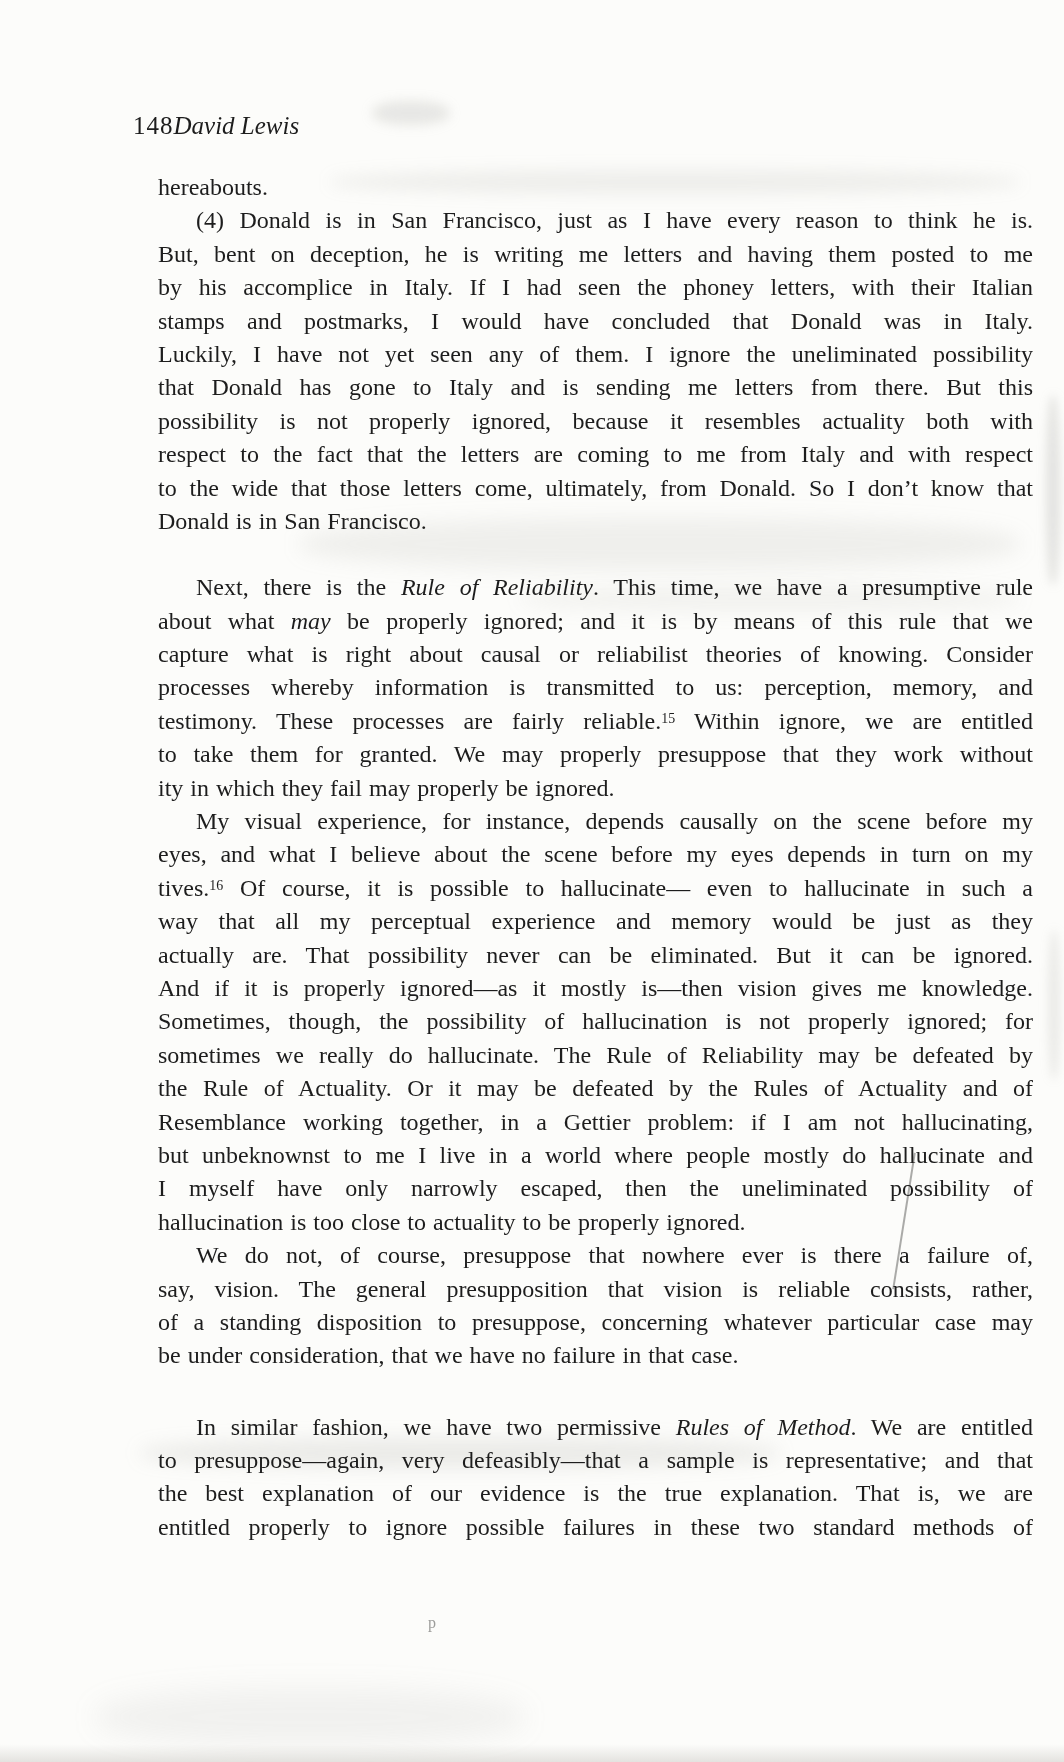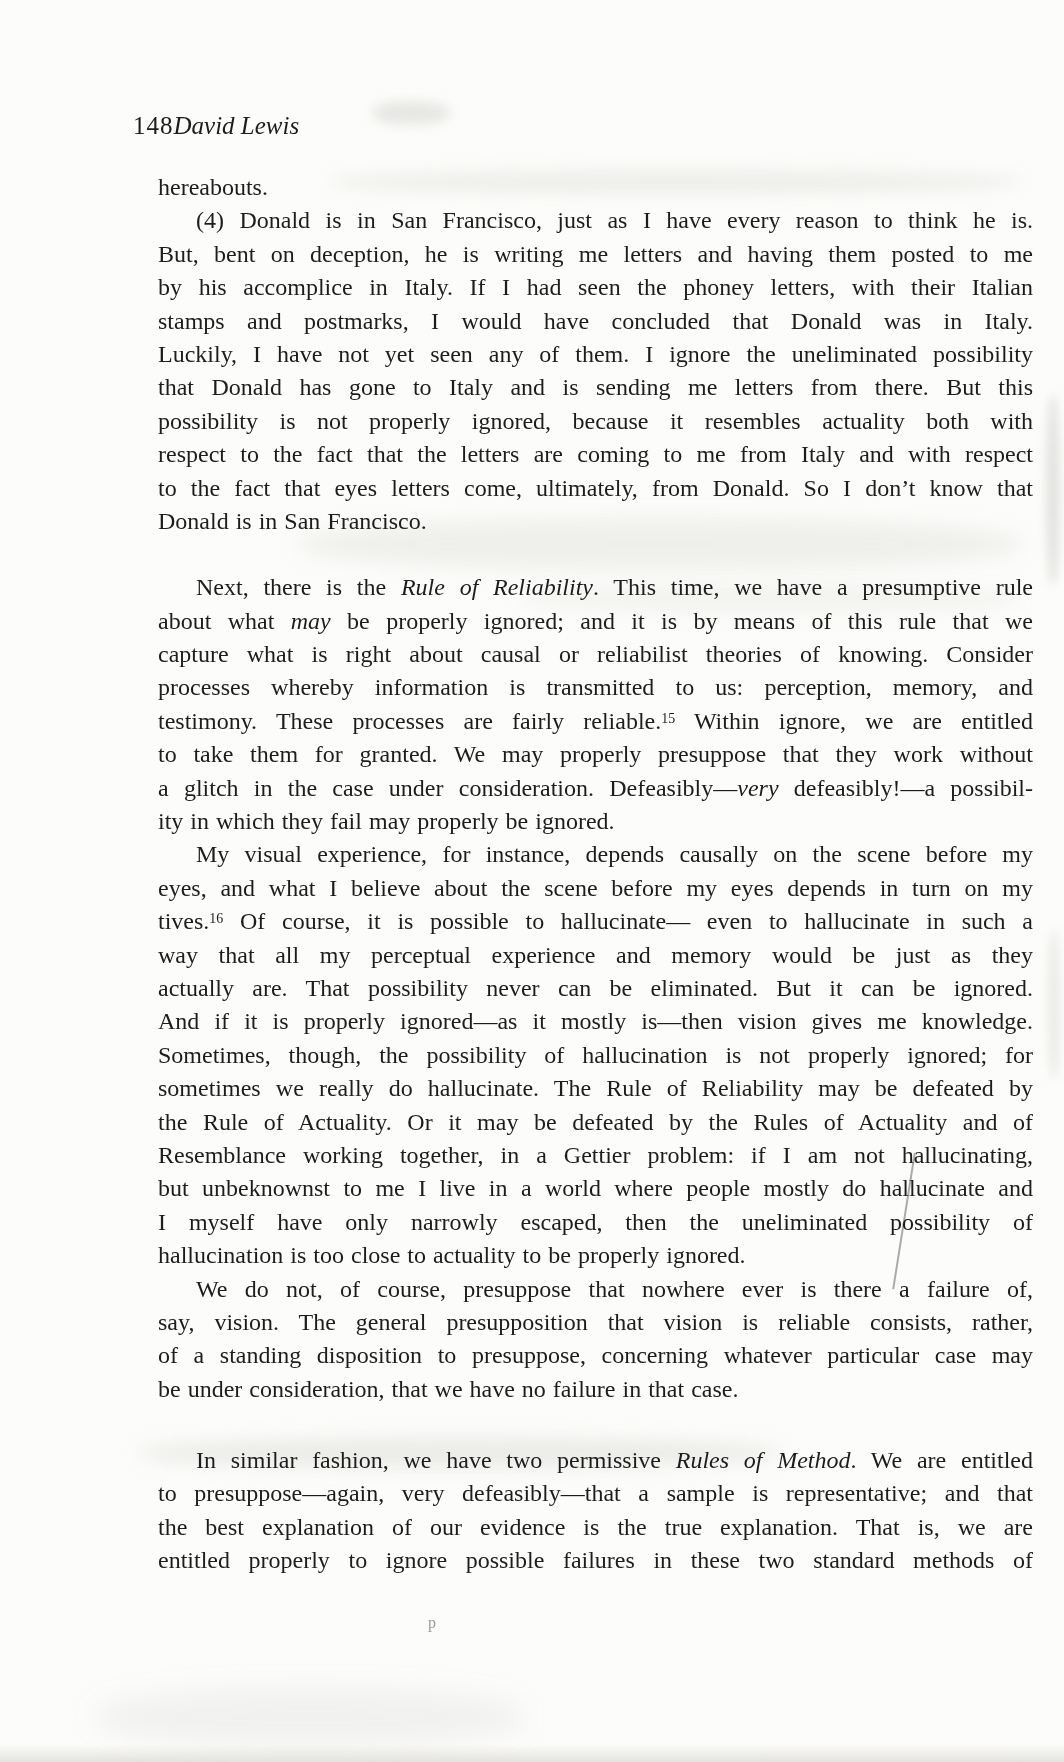--- a/index.html
+++ b/index.html
@@ -91,31 +91,30 @@
         </div>
         <div class="para">
           <div class="line just indent"><span>(4) Donald is in San Francisco, just as I have every reason to think he is.</span></div>
           <div class="line just"><span>But, bent on deception, he is writing me letters and having them posted to me</span></div>
           <div class="line just"><span>by his accomplice in Italy. If I had seen the phoney letters, with their Italian</span></div>
           <div class="line just"><span>stamps and postmarks, I would have concluded that Donald was in Italy.</span></div>
           <div class="line just"><span>Luckily, I have not yet seen any of them. I ignore the uneliminated possibility</span></div>
           <div class="line just"><span>that Donald has gone to Italy and is sending me letters from there. But this</span></div>
           <div class="line just"><span>possibility is not properly ignored, because it resembles actuality both with</span></div>
           <div class="line just"><span>respect to the fact that the letters are coming to me from Italy and with respect</span></div>
-          <div class="line just"><span>to the fact that eyes letters come, ultimately, from Donald. So I don’t know that</span></div>
+          <div class="line just"><span>to the wide that those letters come, ultimately, from Donald. So I don’t know that</span></div>
           <div class="line"><span>Donald is in San Francisco.</span></div>
         </div>
         <div class="para" style="margin-top: 33px;">
           <div class="line just indent"><span>Next, there is the </span><i>Rule of Reliability</i><span>. This time, we have a presumptive rule</span></div>
           <div class="line just"><span>about what </span><i>may</i><span> be properly ignored; and it is by means of this rule that we</span></div>
           <div class="line just"><span>capture what is right about causal or reliabilist theories of knowing. Consider</span></div>
           <div class="line just"><span>processes whereby information is transmitted to us: perception, memory, and</span></div>
           <div class="line just"><span>testimony. These processes are fairly reliable.</span><sup>15</sup><span> Within ignore, we are entitled</span></div>
           <div class="line just"><span>to take them for granted. We may properly presuppose that they work without</span></div>
-          <div class="line just"><span>a glitch in the case under consideration. Defeasibly—</span><i>very</i><span> defeasibly!—a possibil-</span></div>
           <div class="line"><span>ity in which they fail may properly be ignored.</span></div>
         </div>
         <div class="para">
           <div class="line just indent"><span>My visual experience, for instance, depends causally on the scene before my</span></div>
           <div class="line just"><span>eyes, and what I believe about the scene before my eyes depends in turn on my</span></div>
           <div class="line just"><span>tives.</span><sup>16</sup><span> Of course, it is possible to hallucinate— even to hallucinate in such a</span></div>
           <div class="line just"><span>way that all my perceptual experience and memory would be just as they</span></div>
           <div class="line just"><span>actually are. That possibility never can be eliminated. But it can be ignored.</span></div>
           <div class="line just"><span>And if it is properly ignored—as it mostly is—then vision gives me knowledge.</span></div>
           <div class="line just"><span>Sometimes, though, the possibility of hallucination is not properly ignored; for</span></div>

